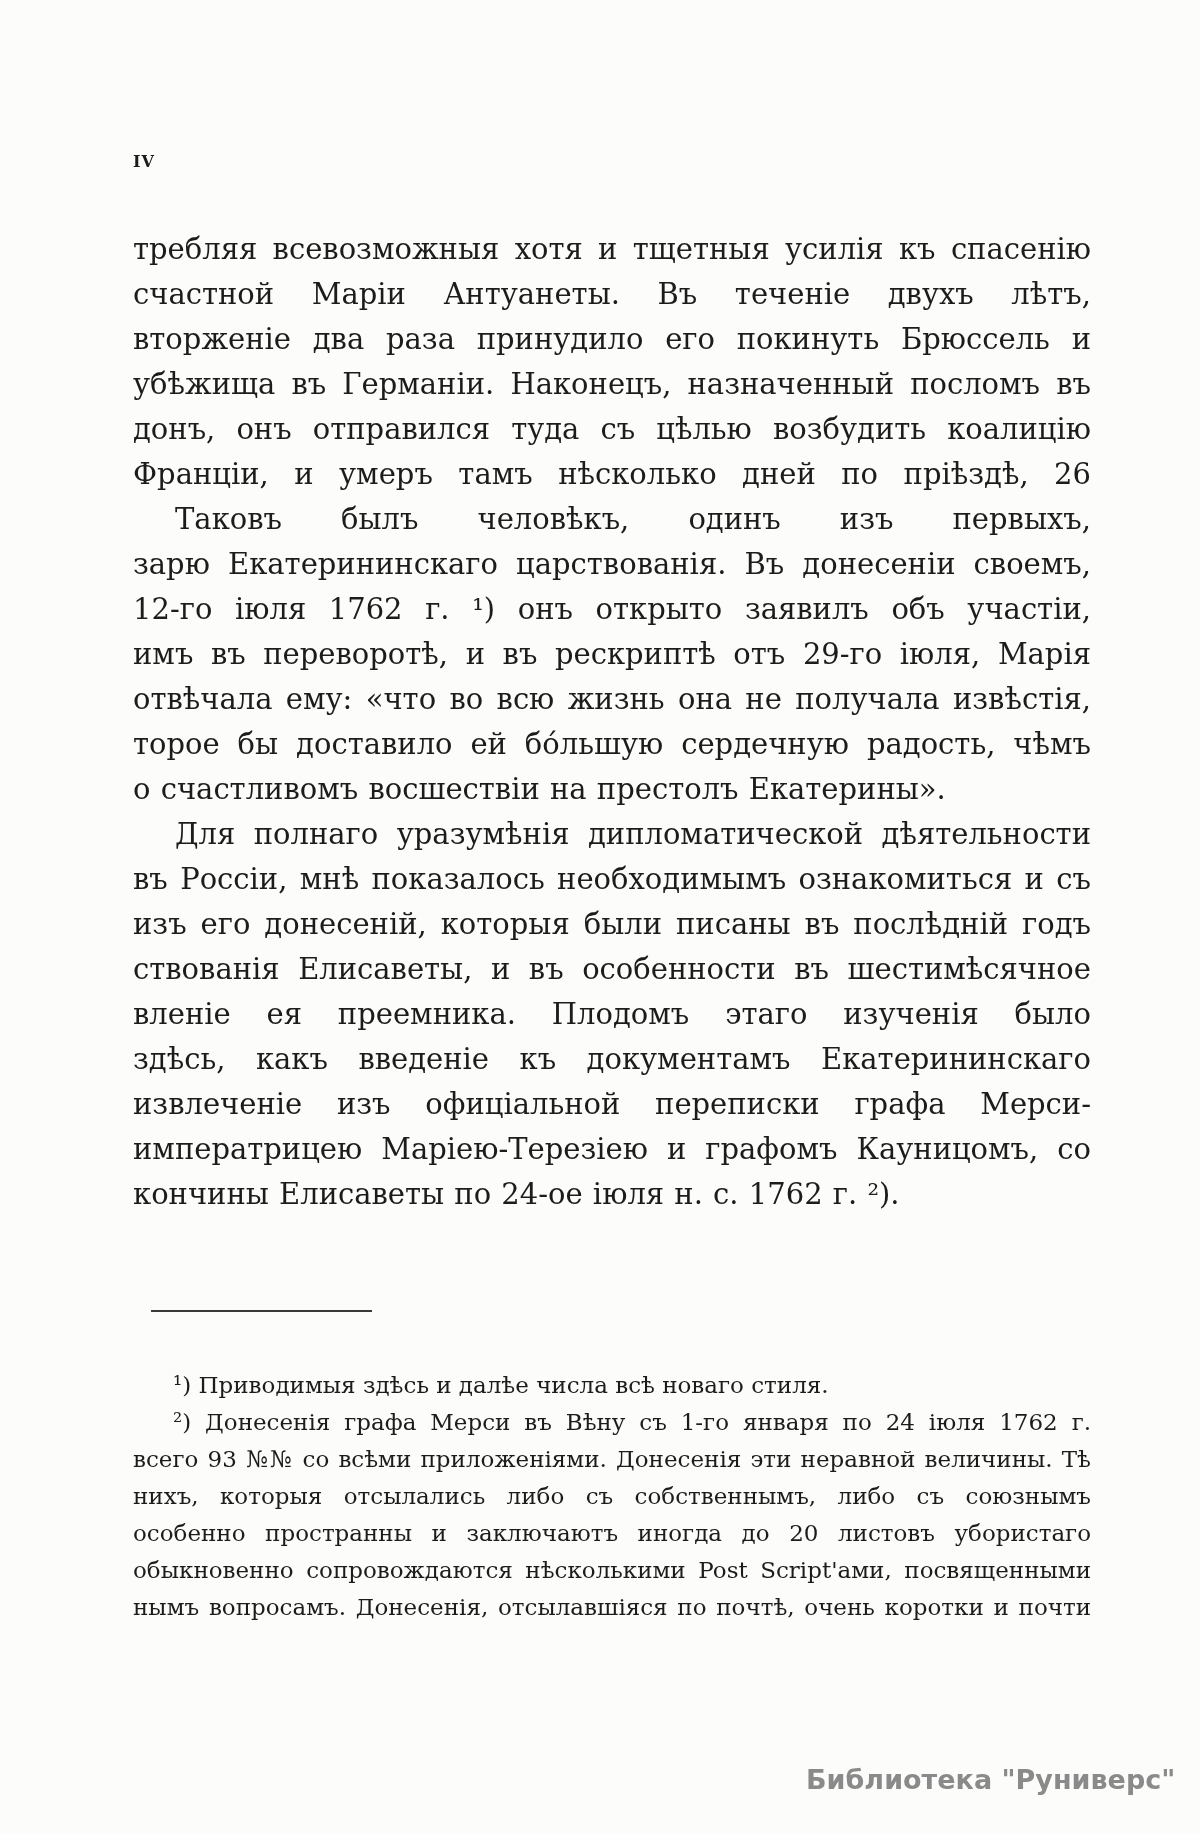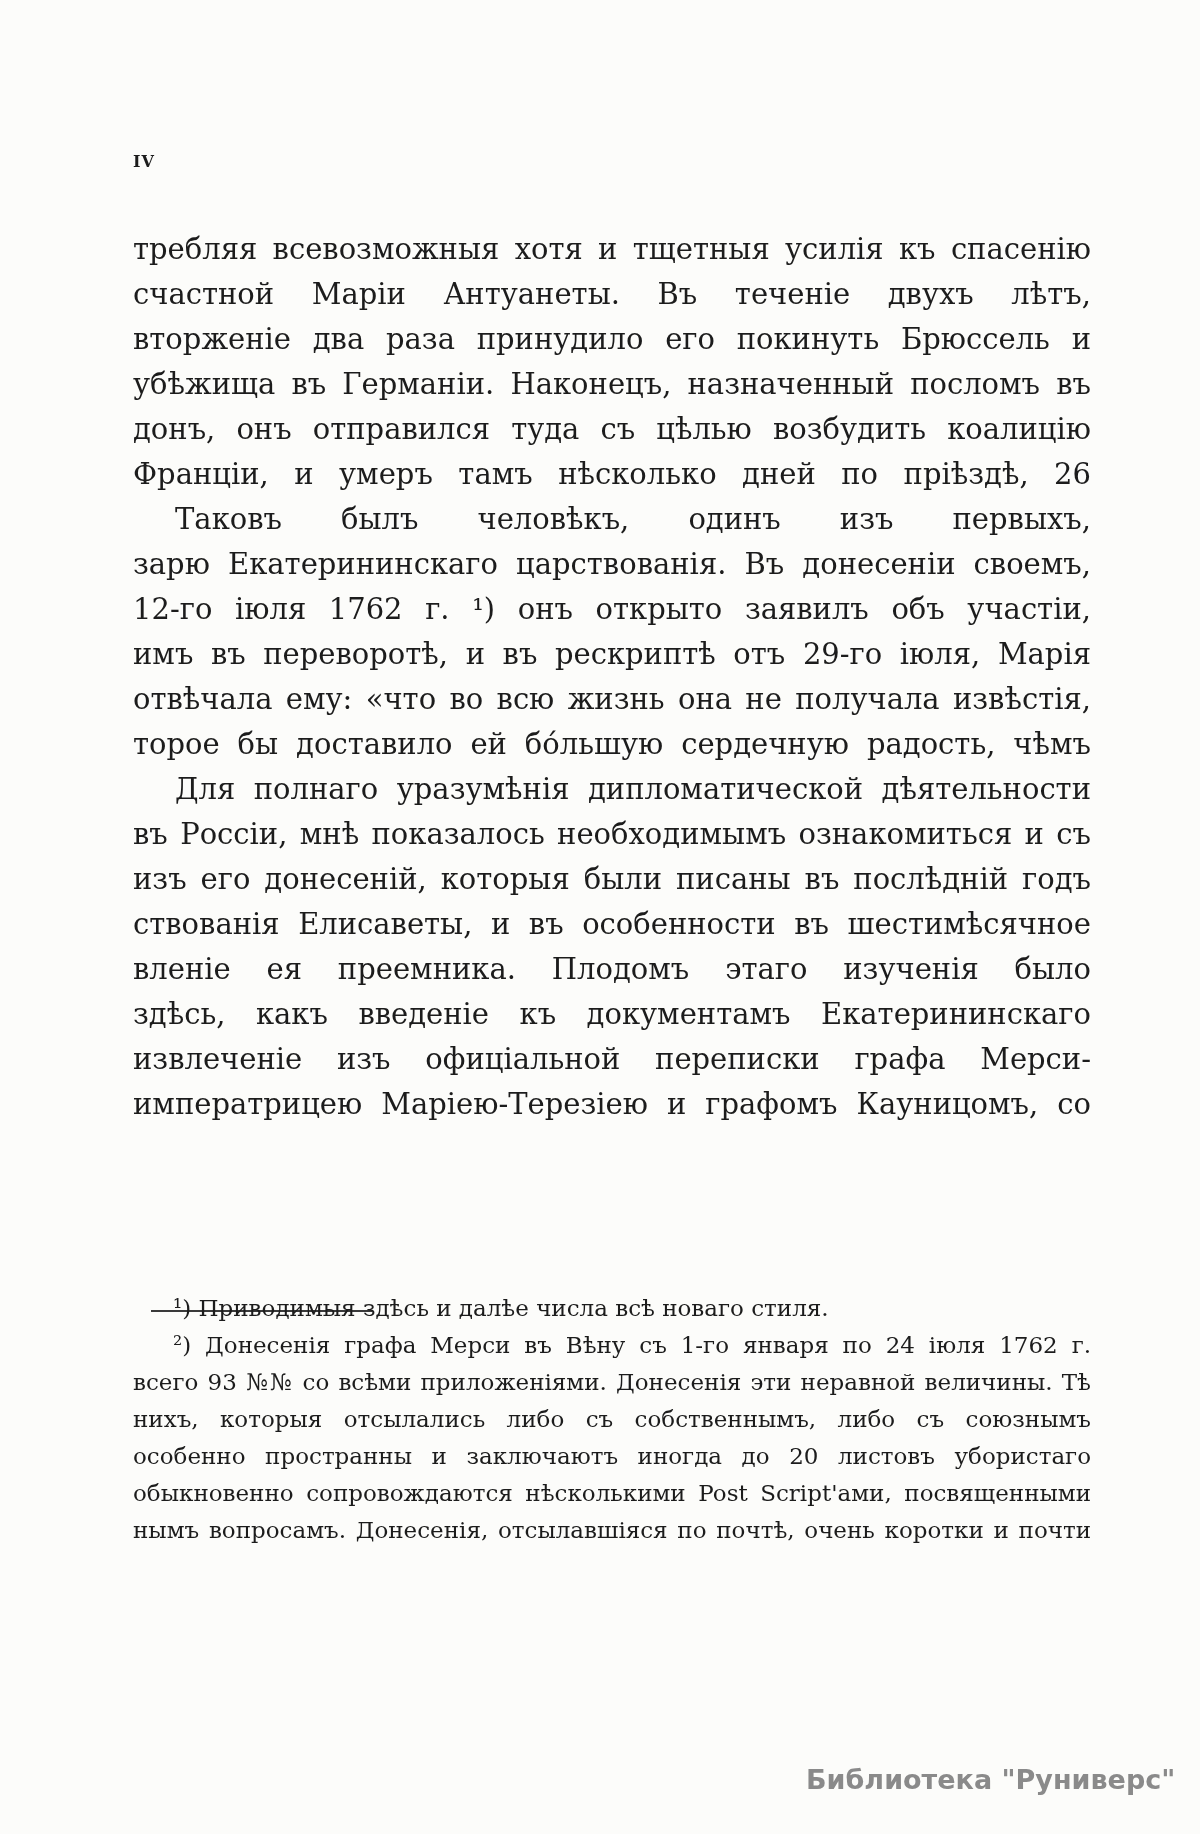--- a/index.html
+++ b/index.html
@@ -32,21 +32,21 @@
     text-align:justify;text-align-last:justify;
   }
   .endline{text-align-last:left;}
   .indent{text-indent:42px;}
   .fn-indent{text-indent:40px;}
   .footnote-divider{
     position:absolute;left:151px;top:1310px;
     width:221px;height:2px;background:#3a3a3a;
   }
   .footnotes{
-    position:absolute;left:133px;top:1290px;width:958px;
+    position:absolute;left:133px;top:1367px;width:958px;
     font-size:23px;line-height:37px;
   }
   .watermark{
     position:absolute;left:806px;top:1764px;
     font-family:"DejaVu Sans", sans-serif;
     font-weight:600;
     font-size:27px;
     color:#8a8a8a;
   }
 </style>
@@ -66,30 +66,32 @@
       <div class="bline">донъ, онъ отправился туда съ цѣлью возбудить коалицію противъ</div>
       <div class="bline">Франціи, и умеръ тамъ нѣсколько дней по пріѣздѣ, 26 августа</div>
     </div>
     <div class="para">
       <div class="bline indent">Таковъ былъ человѣкъ, одинъ изъ первыхъ, привѣтствовавшій</div>
       <div class="bline">зарю Екатерининскаго царствованія. Въ донесеніи своемъ, отъ</div>
       <div class="bline">12-го іюля 1762 г. ¹) онъ открыто заявилъ объ участіи, принятомъ</div>
       <div class="bline">имъ въ переворотѣ, и въ рескриптѣ отъ 29-го іюля, Марія Терезія</div>
       <div class="bline">отвѣчала ему: «что во всю жизнь она не получала извѣстія, ко-</div>
       <div class="bline">торое бы доставило ей бо́льшую сердечную радость, чѣмъ извѣстіе</div>
+      <div class="bline endline">о счастливомъ восшествіи на престолъ Екатерины».</div>
     </div>
     <div class="para">
       <div class="bline indent">Для полнаго уразумѣнія дипломатической дѣятельности Мерси</div>
       <div class="bline">въ Россіи, мнѣ показалось необходимымъ ознакомиться и съ тѣми</div>
       <div class="bline">изъ его донесеній, которыя были писаны въ послѣдній годъ цар-</div>
       <div class="bline">ствованія Елисаветы, и въ особенности въ шестимѣсячное пра-</div>
       <div class="bline">вленіе ея преемника. Плодомъ этаго изученія было предлагаемое</div>
       <div class="bline">здѣсь, какъ введеніе къ документамъ Екатерининскаго времени,</div>
       <div class="bline">извлеченіе изъ офиціальной переписки графа Мерси-Аржанто съ</div>
       <div class="bline">императрицею Маріею-Терезіею и графомъ Кауницомъ, со дня</div>
+      <div class="bline endline">кончины Елисаветы по 24-ое іюля н. с. 1762 г. ²).</div>
     </div>
   </div>
 
   <div class="footnote-divider"></div>
 
   <div class="footnotes">
     <div class="para">
       <div class="fline endline fn-indent">¹) Приводимыя здѣсь и далѣе числа всѣ новаго стиля.</div>
     </div>
     <div class="para">

